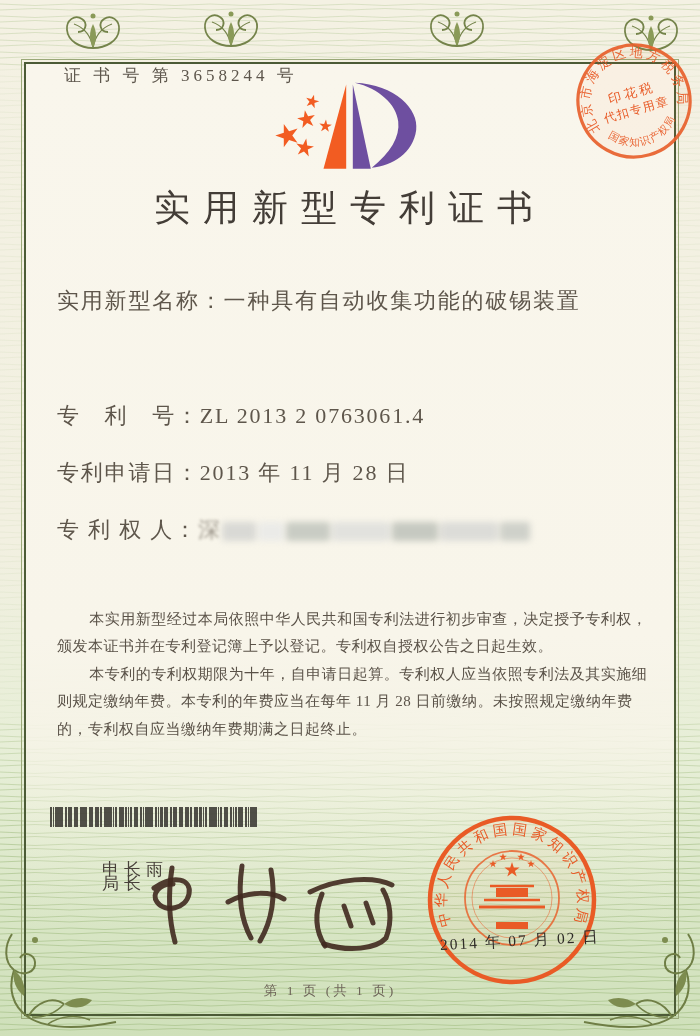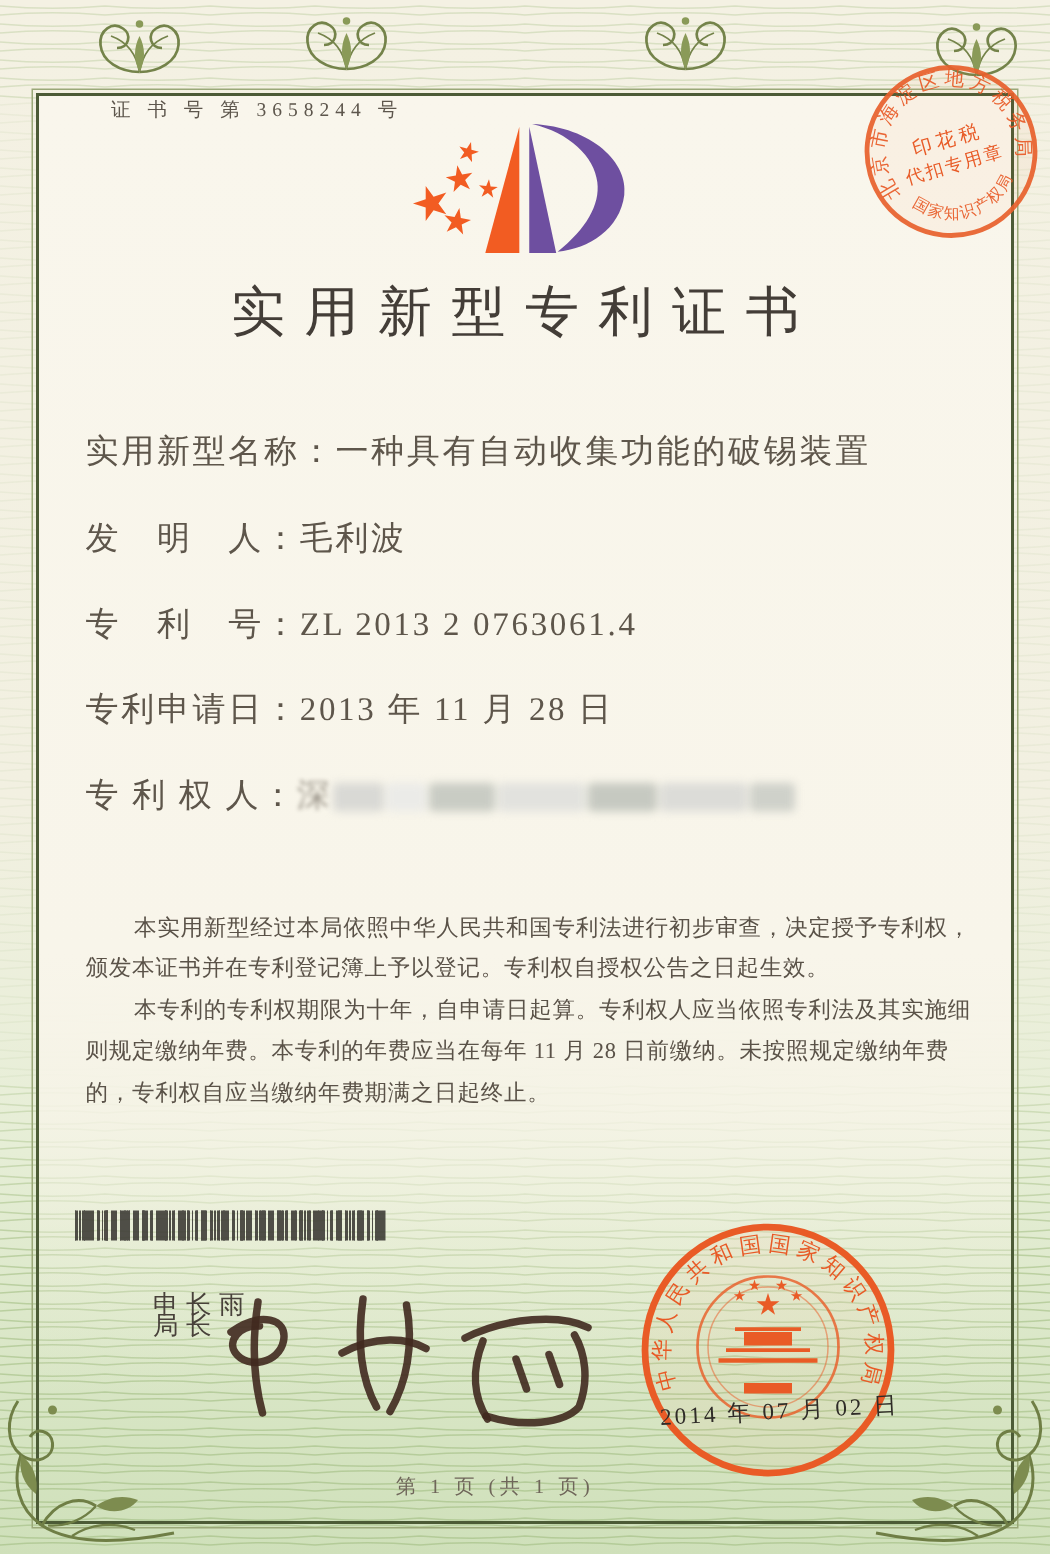--- a/index.html
+++ b/index.html
@@ -6,21 +6,21 @@
   body{width:700px;height:1036px;font-family:"Liberation Serif","DejaVu Serif",serif;}
   .page{position:relative;width:700px;height:1036px;overflow:hidden;
         background:linear-gradient(180deg,#f4f1e3 0%,#f2f0e1 52%,#e6eed6 74%,#d9e6c6 88%,#cfe0ba 100%);}
   .abs{position:absolute;}
   #waves{position:absolute;left:0;top:0;width:700px;height:1036px;}
   #waves path{stroke:#9dba7c;fill:none;stroke-width:1;}
   .panel{left:26px;top:64px;width:648px;height:952px;
          background:linear-gradient(180deg,#f9f6ec 0%,#f8f5ea 60%,rgba(247,244,232,.85) 71%,rgba(244,243,226,.35) 80%,rgba(242,242,222,0) 91%);}
   .frame{left:21px;top:59px;width:656px;height:958px;border:1px solid #9aa878;}
   .frame-inner{position:absolute;inset:2px;border:2px solid #4c5b36;}
-  .cert-no{left:74px;top:64px;font-size:13px;letter-spacing:4px;color:#5d564c;}
+  .cert-no{left:64px;top:64px;font-size:17px;letter-spacing:4px;color:#5d564c;}
   .logo{left:262px;top:77px;}
   .title{left:0;top:184px;width:700px;text-align:center;font-size:36px;letter-spacing:13px;
          color:#433d37;font-weight:500;white-space:nowrap;}
   .field{left:57px;font-size:22px;letter-spacing:1.8px;color:#5e564b;white-space:nowrap;}
   .pv-partial{filter:blur(1.5px);opacity:.6;}
   .redact{display:inline-flex;align-items:center;gap:2px;filter:blur(3px);vertical-align:-4px;}
   .redact i{display:inline-block;height:19px;border-radius:3px;}
   .paras{left:57px;top:606px;width:592px;color:#5a5248;font-size:15px;line-height:1.83;letter-spacing:.5px;}
   .paras p{margin:0;text-indent:2.15em;}
   .barcode{left:50px;top:807px;width:207px;height:20px;opacity:.85;
@@ -317,23 +317,20 @@
       <path transform="translate(24,62) scale(13) rotate(-18)" d="M0,-1 L0.2245,-0.309 L0.951,-0.309 L0.3633,0.118 L0.5878,0.809 L0,0.382 L-0.5878,0.809 L-0.3633,0.118 L-0.951,-0.309 L-0.2245,-0.309 Z"></path>
       <path transform="translate(42,75) scale(10) rotate(10)" d="M0,-1 L0.2245,-0.309 L0.951,-0.309 L0.3633,0.118 L0.5878,0.809 L0,0.382 L-0.5878,0.809 L-0.3633,0.118 L-0.951,-0.309 L-0.2245,-0.309 Z"></path>
     </g>
   </svg>
 
   <div class="abs title">实用新型专利证书</div>
 
   <div class="abs field" style="top:286px">
     <span>实用新型名称：</span><span>一种具有自动收集功能的破锡装置</span>
   </div>
-  <div class="abs field" style="top:344px">
-    <span>发　明　人：</span><span>毛利波</span>
-  </div>
   <div class="abs field" style="top:401px">
     <span>专　利　号：</span><span>ZL 2013 2 0763061.4</span>
   </div>
   <div class="abs field" style="top:458px">
     <span>专利申请日：</span><span>2013 年 11 月 28 日</span>
   </div>
   <div class="abs field" style="top:515px">
     <span>专 利 权 人：</span><span class="pv-partial">深</span><span class="redact">
         <i style="width:34px;background:#d9d9d5"></i>
         <i style="width:26px;background:#ebebe8"></i>

